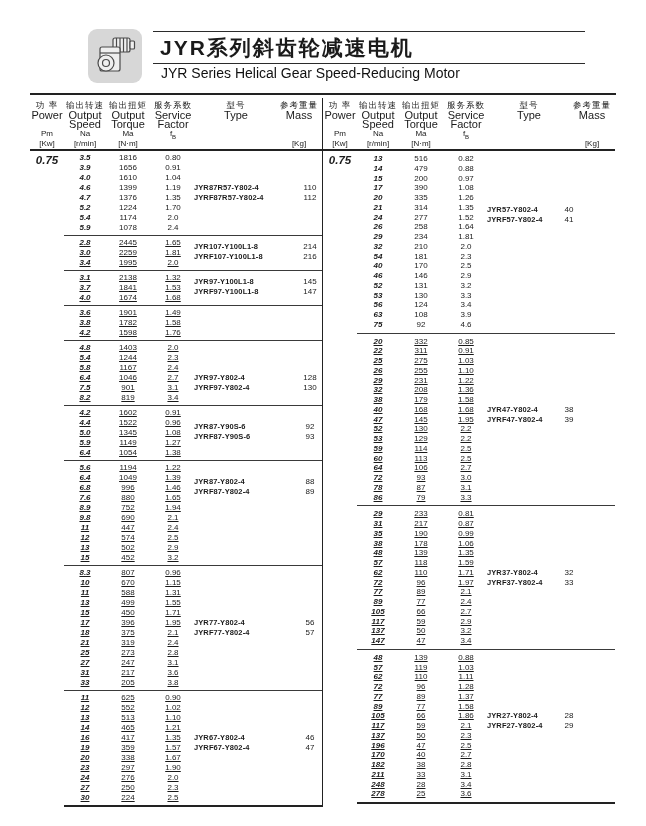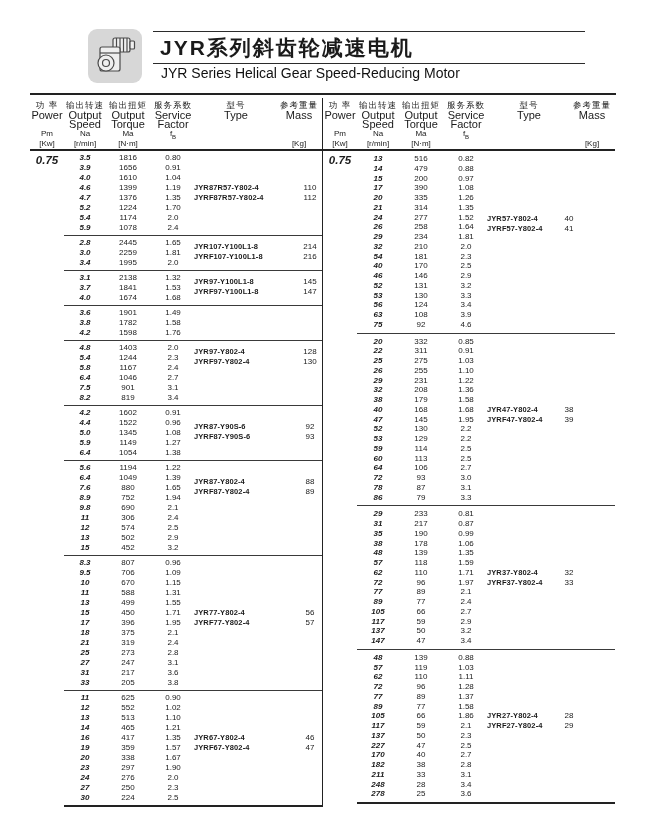--- a/index.html
+++ b/index.html
@@ -27,21 +27,21 @@
   .hcell .cn   { font-size:8.5px; line-height:10px; height:11px; letter-spacing:1px; }
   .hcell .en   { font-size:11px;  line-height:9px;  height:18px; }
   .hcell .sym  { font-size:8px;  line-height:10px; height:10px; }
   .hcell .sym sub { font-size:6px; }
   .hcell .unit { font-size:8px;  line-height:10px; height:10px; }
 
   .body { display:flex; }
   .power-col { width:34px; text-align:center; font-weight:bold; font-style:italic; font-size:11.5px; padding-top:3px; }
   .groups { flex:1; border-bottom:2px solid #222; }
   .group { position:relative; padding:var(--gpad) 0; }
-  .group + .group { border-top:1px solid #3a3a3a; }
+  .group + .group { border-top:1px solid #3a3a3a;text-decoration:underline; }
 
   .row { display:grid; grid-template-columns:42px 44px 46px; height:var(--rh); line-height:var(--rh); font-size:8px; }
   .c { text-align:center; }
   .speed { font-weight:bold; font-style:italic; }
 
   .typeblock { position:absolute; left:130px; right:4px; display:flex; flex-direction:column; }
   .half.left  .typeblock { right:-6px; }
   .half.right .typeblock { right:28px; }
   .trow { display:flex; height:var(--rh); line-height:var(--rh); }
   .type { flex:1; font-weight:bold; font-size:7.5px; text-align:left; letter-spacing:0.1px; }
@@ -269,21 +269,21 @@
               <div class="row">
                 <span class="c speed">7.5</span>
                 <span class="c torque">901</span>
                 <span class="c factor">3.1</span>
               </div>
               <div class="row">
                 <span class="c speed">8.2</span>
                 <span class="c torque">819</span>
                 <span class="c factor">3.4</span>
               </div>
-              <div class="typeblock" style="top: 6px;">
+              <div class="typeblock" style="top: 32px;">
                 <div class="trow">
                   <span class="type">JYR97-Y802-4</span>
                   <span class="mass">128</span>
                 </div>
                 <div class="trow">
                   <span class="type">JYRF97-Y802-4</span>
                   <span class="mass">130</span>
                 </div>
               </div>
             </div>
@@ -329,37 +329,42 @@
                 <span class="c speed">5.6</span>
                 <span class="c torque">1194</span>
                 <span class="c factor">1.22</span>
               </div>
               <div class="row">
                 <span class="c speed">6.4</span>
                 <span class="c torque">1049</span>
                 <span class="c factor">1.39</span>
               </div>
               <div class="row">
+                <span class="c speed">6.8</span>
+                <span class="c torque">996</span>
+                <span class="c factor">1.46</span>
+              </div>
+              <div class="row">
                 <span class="c speed">7.6</span>
                 <span class="c torque">880</span>
                 <span class="c factor">1.65</span>
               </div>
               <div class="row">
                 <span class="c speed">8.9</span>
                 <span class="c torque">752</span>
                 <span class="c factor">1.94</span>
               </div>
               <div class="row">
                 <span class="c speed">9.8</span>
                 <span class="c torque">690</span>
                 <span class="c factor">2.1</span>
               </div>
               <div class="row">
                 <span class="c speed">11</span>
-                <span class="c torque">306</span>
+                <span class="c torque">447</span>
                 <span class="c factor">2.4</span>
               </div>
               <div class="row">
                 <span class="c speed">12</span>
                 <span class="c torque">574</span>
                 <span class="c factor">2.5</span>
               </div>
               <div class="row">
                 <span class="c speed">13</span>
                 <span class="c torque">502</span>
@@ -379,25 +384,20 @@
                   <span class="type">JYRF87-Y802-4</span>
                   <span class="mass">89</span>
                 </div>
               </div>
             </div>
             <div class="group">
               <div class="row">
                 <span class="c speed">8.3</span>
                 <span class="c torque">807</span>
                 <span class="c factor">0.96</span>
-              </div>
-              <div class="row">
-                <span class="c speed">9.5</span>
-                <span class="c torque">706</span>
-                <span class="c factor">1.09</span>
               </div>
               <div class="row">
                 <span class="c speed">10</span>
                 <span class="c torque">670</span>
                 <span class="c factor">1.15</span>
               </div>
               <div class="row">
                 <span class="c speed">11</span>
                 <span class="c torque">588</span>
                 <span class="c factor">1.31</span>
@@ -655,21 +655,21 @@
               <div class="row">
                 <span class="c speed">63</span>
                 <span class="c torque">108</span>
                 <span class="c factor">3.9</span>
               </div>
               <div class="row">
                 <span class="c speed">75</span>
                 <span class="c torque">92</span>
                 <span class="c factor">4.6</span>
               </div>
-              <div class="typeblock" style="top: 63px;">
+              <div class="typeblock" style="top: 54px;">
                 <div class="trow">
                   <span class="type">JYR57-Y802-4</span>
                   <span class="mass">40</span>
                 </div>
                 <div class="trow">
                   <span class="type">JYRF57-Y802-4</span>
                   <span class="mass">41</span>
                 </div>
               </div>
             </div>
@@ -892,21 +892,21 @@
                 <span class="c speed">117</span>
                 <span class="c torque">59</span>
                 <span class="c factor">2.1</span>
               </div>
               <div class="row">
                 <span class="c speed">137</span>
                 <span class="c torque">50</span>
                 <span class="c factor">2.3</span>
               </div>
               <div class="row">
-                <span class="c speed">227</span>
+                <span class="c speed">196</span>
                 <span class="c torque">47</span>
                 <span class="c factor">2.5</span>
               </div>
               <div class="row">
                 <span class="c speed">170</span>
                 <span class="c torque">40</span>
                 <span class="c factor">2.7</span>
               </div>
               <div class="row">
                 <span class="c speed">182</span>

